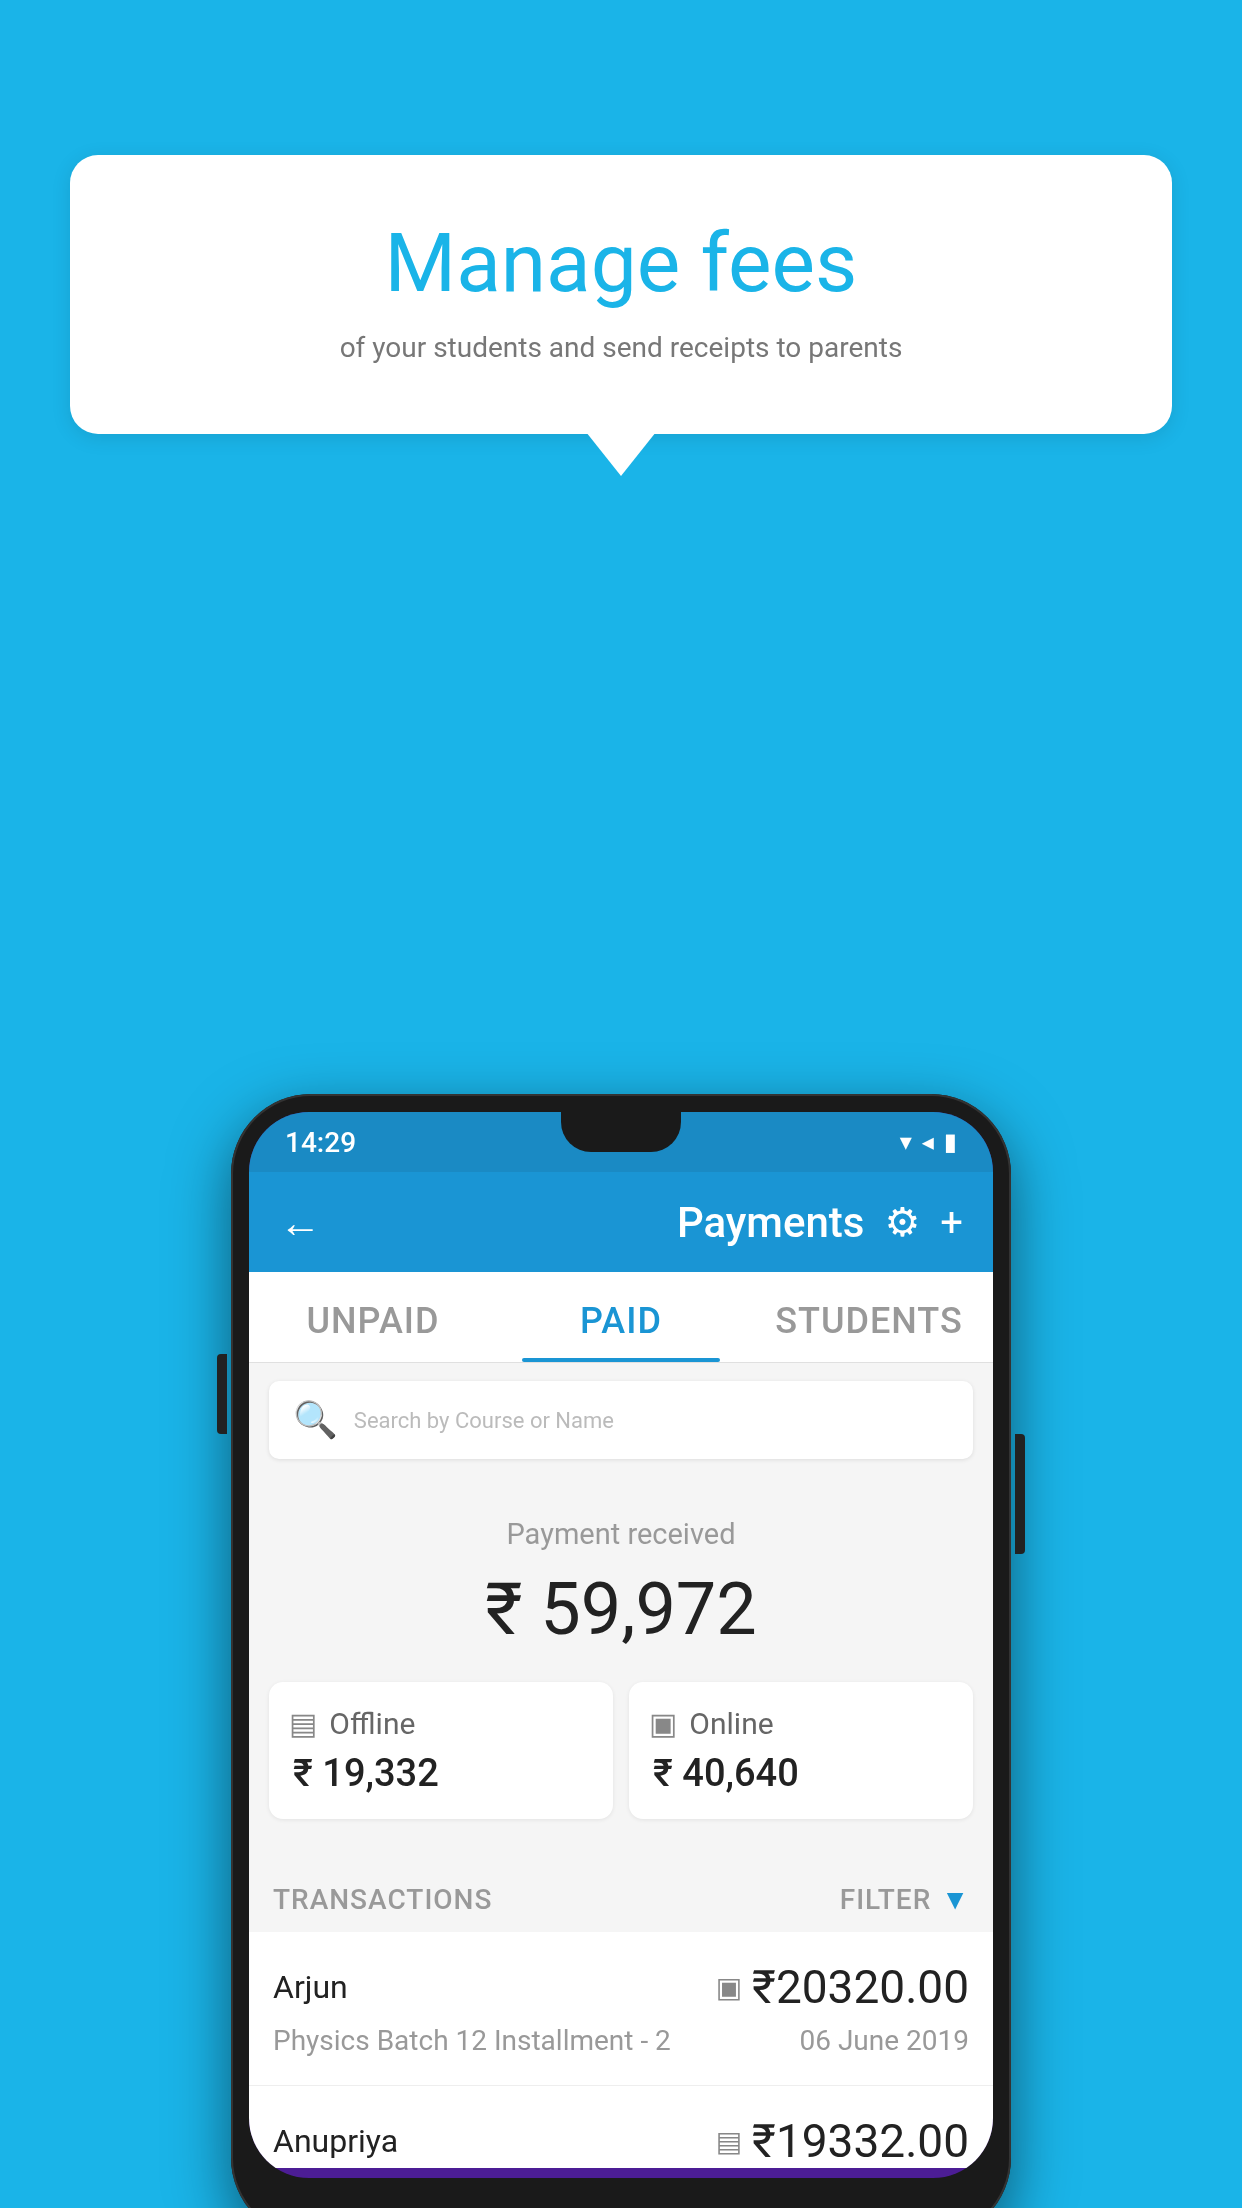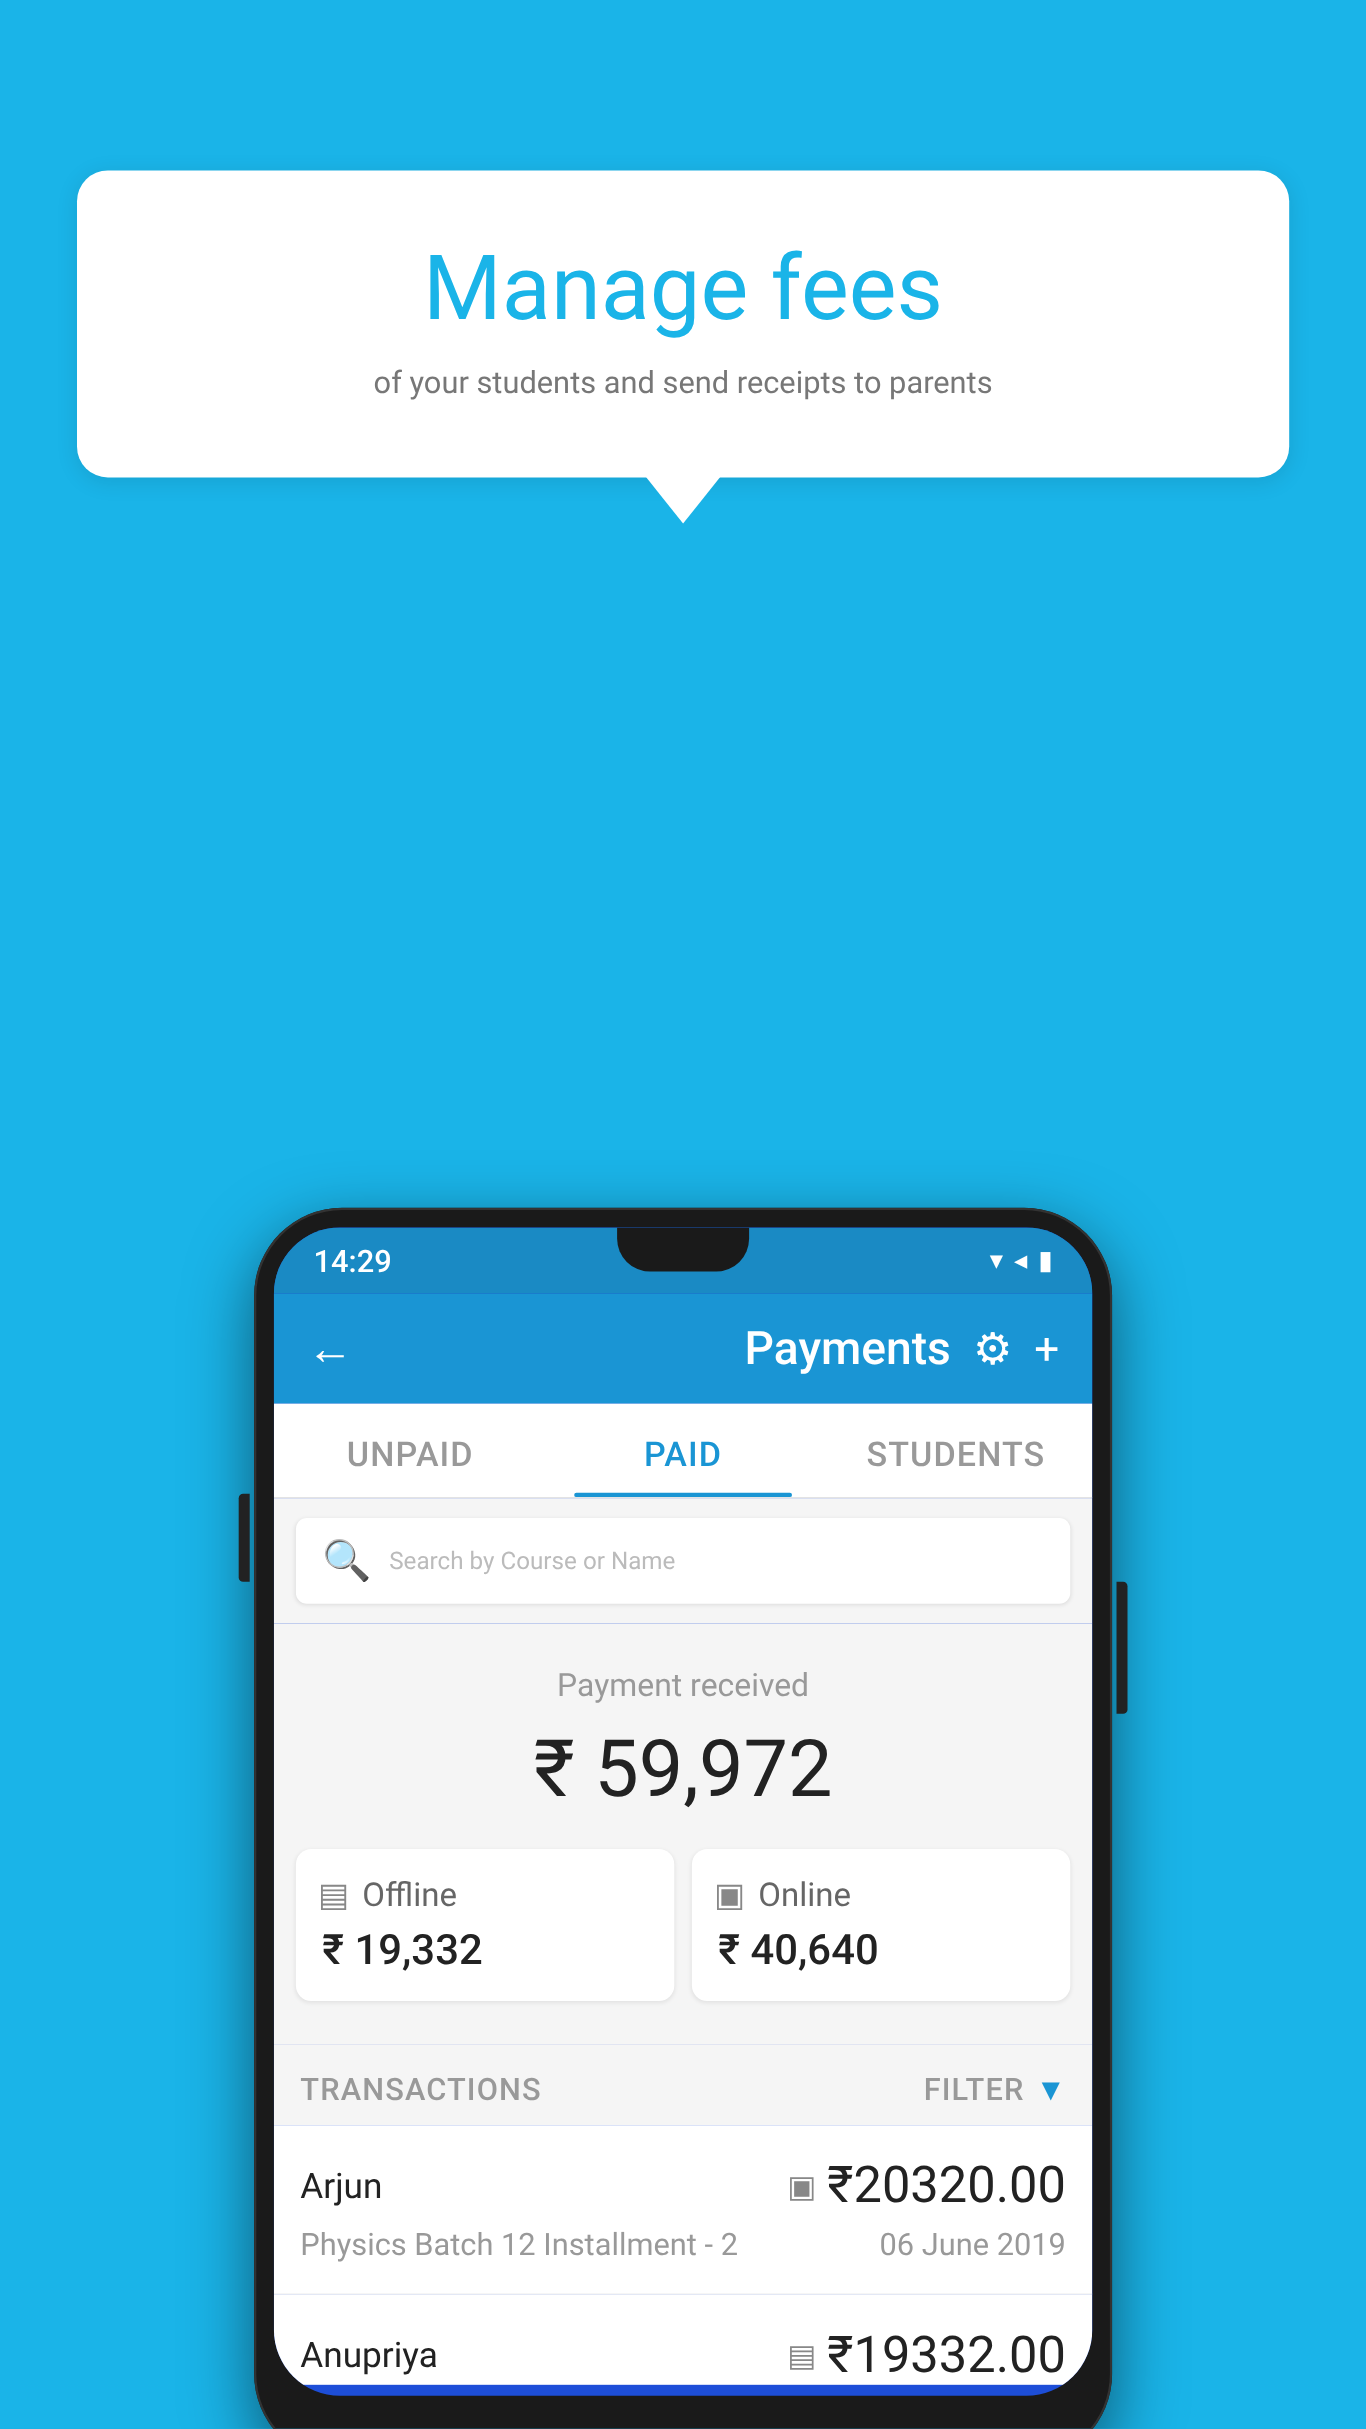--- a/index.html
+++ b/index.html
@@ -86,21 +86,21 @@
       position: absolute;
       right: -14px;
       top: 340px;
       width: 10px;
       height: 120px;
       background: #222;
       border-radius: 0 4px 4px 0;
     }
 
     .phone-screen {
-      background: #1d4ed8;
+      background: #4c1d95;
       border-radius: 60px;
       overflow: hidden;
       position: relative;
     }
 
     
     .status-bar {
       background: #1a8ac4;
       height: 60px;
       display: flex;
@@ -178,21 +178,21 @@
     .tabs-bar {
       background: white;
       display: flex;
       border-bottom: 1px solid #e0e0e0;
     }
 
     .tab-item {
       flex: 1;
       text-align: center;
       padding: 28px 0 20px;
-      font-size: 31px;
+      font-size: 36px;
       font-weight: 500;
       color: #999;
       letter-spacing: 1px;
       position: relative;
       cursor: pointer;
     }
 
     .tab-item.active {
       color: #1a95d4;
     }

